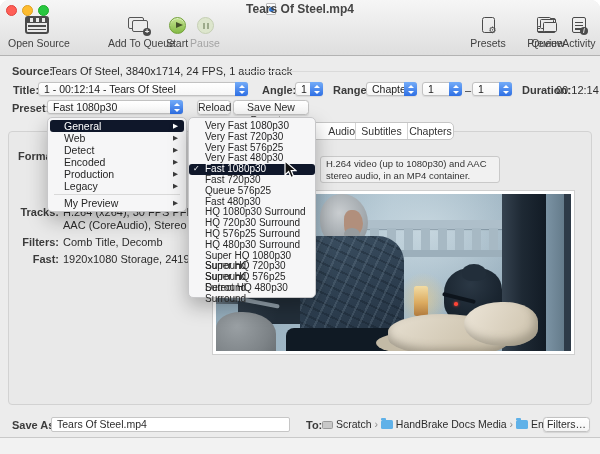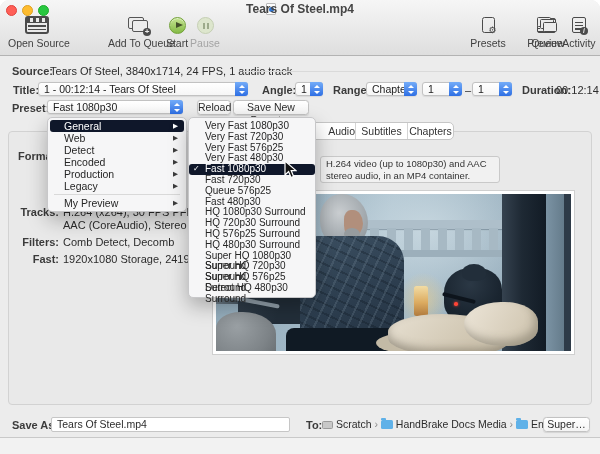--- a/index.html
+++ b/index.html
@@ -274,21 +274,21 @@
     <div style="width:44px;border-left:none;text-align:right;">Audio</div>
     <div style="width:52px;">Subtitles</div>
     <div style="width:46px;">Chapters</div>
   </div>
 
   <span class="abs lbl" style="left:0;top:150px;width:59px;text-align:right;">Format:</span>
   <span class="abs lbl" style="left:0;top:206px;width:59px;text-align:right;">Tracks:</span>
   <span class="abs val" style="left:63px;top:206px;">H.264 (x264), 30 FPS PFR</span>
   <span class="abs val" style="left:63px;top:219px;">AAC (CoreAudio), Stereo</span>
   <span class="abs lbl" style="left:0;top:236px;width:59px;text-align:right;">Filters:</span>
-  <span class="abs val" style="left:63px;top:236px;">Comb Detect, Decomb</span>
+  <span class="abs val" style="left:63px;top:236px;">Comb Title, Decomb</span>
   <span class="abs lbl" style="left:0;top:253px;width:59px;text-align:right;">Fast:</span>
   <span class="abs val" style="left:63px;top:253px;white-space:nowrap;">1920x1080 Storage, 2419x1080 Display</span>
 
   <div class="tooltipbox">H.264 video (up to 1080p30) and AAC stereo audio, in an MP4 container.</div>
 
   <div class="frame">
     <div class="movie">
       <div class="mist"></div>
       <div class="lpill"></div>
       <div class="lwall"></div>
@@ -382,16 +382,16 @@
   <span class="abs crumb" style="left:322px;top:418px;white-space:nowrap;">
     <span class="disk"></span>
     <span>Scratch</span>
     <span style="color:#8a8a8a;">›</span>
     <span class="folder"></span>
     <span>HandBrake Docs Media</span>
     <span style="color:#8a8a8a;">›</span>
     <span class="folder"></span>
     <span>Encoded</span>
   </span>
-  <div class="pbtn" style="left:543px;top:417px;width:47px;">Super…</div>
+  <div class="pbtn" style="left:543px;top:417px;width:47px;">Filters…</div>
 
   <div class="footer"></div>
 </div>
 
 </body></html>

